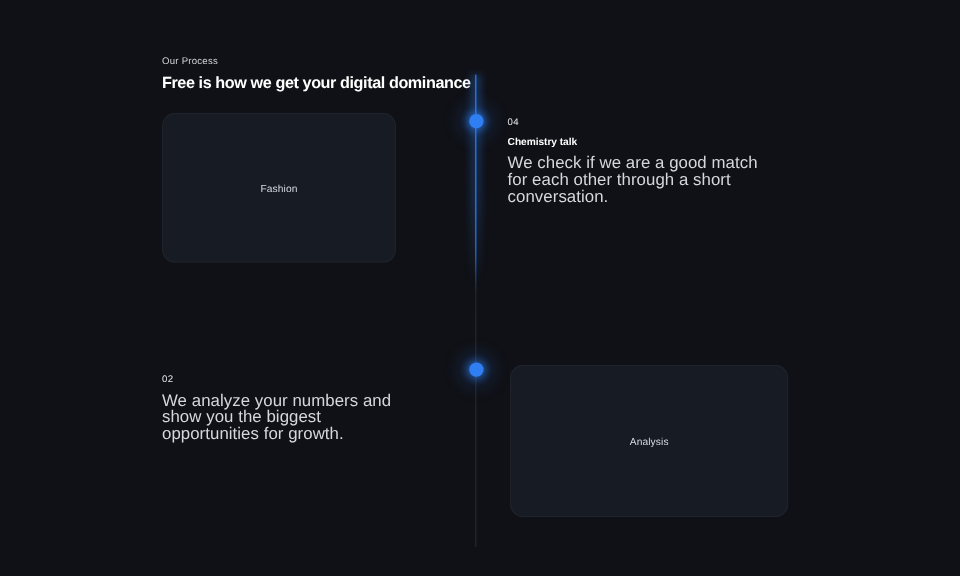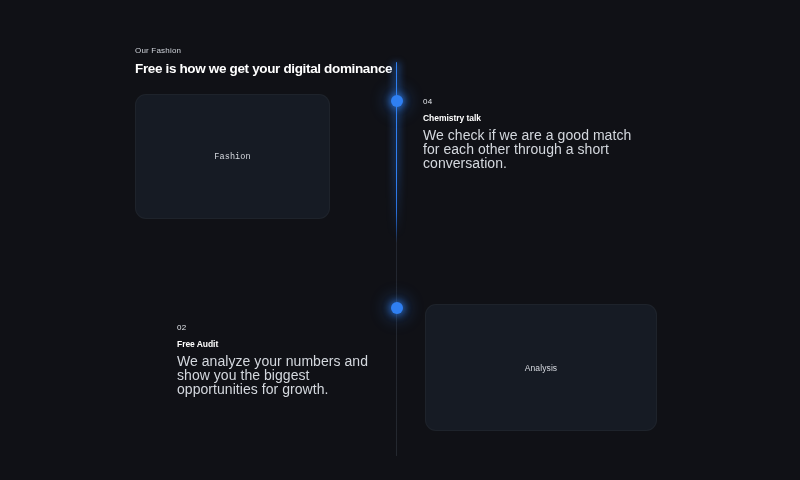--- a/index.html
+++ b/index.html
@@ -93,36 +93,36 @@
   .card {
     position: absolute;
     background: #161b24;
     border-radius: 11px;
     border: 1px solid rgba(255,255,255,0.035);
     display: flex;
     align-items: center;
     justify-content: center;
     box-sizing: border-box;
   }
-  .card.c1 { left: 135px; top: 94px;  width: 195px; height: 125px; font-family: Liberation Mono, monospace; }
+  .card.c1 { left: 135px; top: 94px;  width: 195px; height: 125px; }
   .card.c2 { left: 425px; top: 304px; width: 232px; height: 127px; text-align: right; }
 
   .card-label {
     font-size: 8.5px;
     line-height: 12px;
     color: #d7dae0;
     letter-spacing: 0.1px;
   }
 
   
   .step {
     position: absolute;
   }
   .step.s1 { left: 423px; top: 96px;  width: 225px; }
-  .step.s2 { left: 135px; top: 322px; width: 210px; margin-left: 42px; }
+  .step.s2 { left: 135px; top: 310px; width: 210px; }
 
   .step-num {
     font-size: 8px;
     line-height: 12px;
     color: #e2e5ea;
     letter-spacing: 0.3px;
     margin-bottom: 4px;
   }
   .step-title {
     font-size: 8.5px;
@@ -137,21 +137,21 @@
     line-height: 14px;
     color: #d4d8de;
     letter-spacing: 0.05px;
   }
 </style>
 </head>
 <body>
 
 <div id="stage">
 
-  <div class="eyebrow">Our Fashion</div>
+  <div class="eyebrow">Our Process</div>
 
   <div class="headline">Free is how we get your digital dominance</div>
 
   <div class="spine-glow"></div>
   <div class="spine"></div>
 
   <div class="dot d1"></div>
   <div class="dot d2"></div>
 
   <div class="card c1">
@@ -163,17 +163,16 @@
   </div>
 
   <div class="step s1">
     <div class="step-num">04</div>
     <div class="step-title">Chemistry talk</div>
     <div class="step-body">We check if we are a good match for each other through a short conversation.</div>
   </div>
 
   <div class="step s2">
     <div class="step-num">02</div>
-    <div class="step-title">Free Audit</div>
     <div class="step-body">We analyze your numbers and show you the biggest opportunities for growth.</div>
   </div>
 
 </div>
 
 </body></html>

